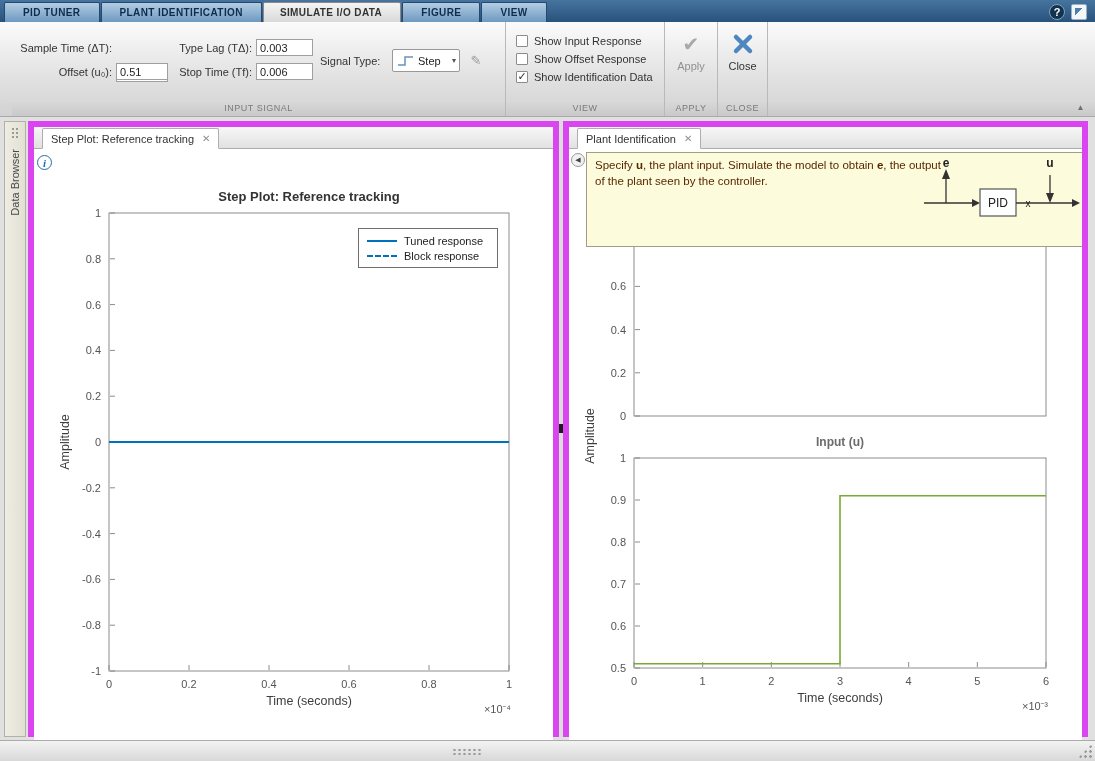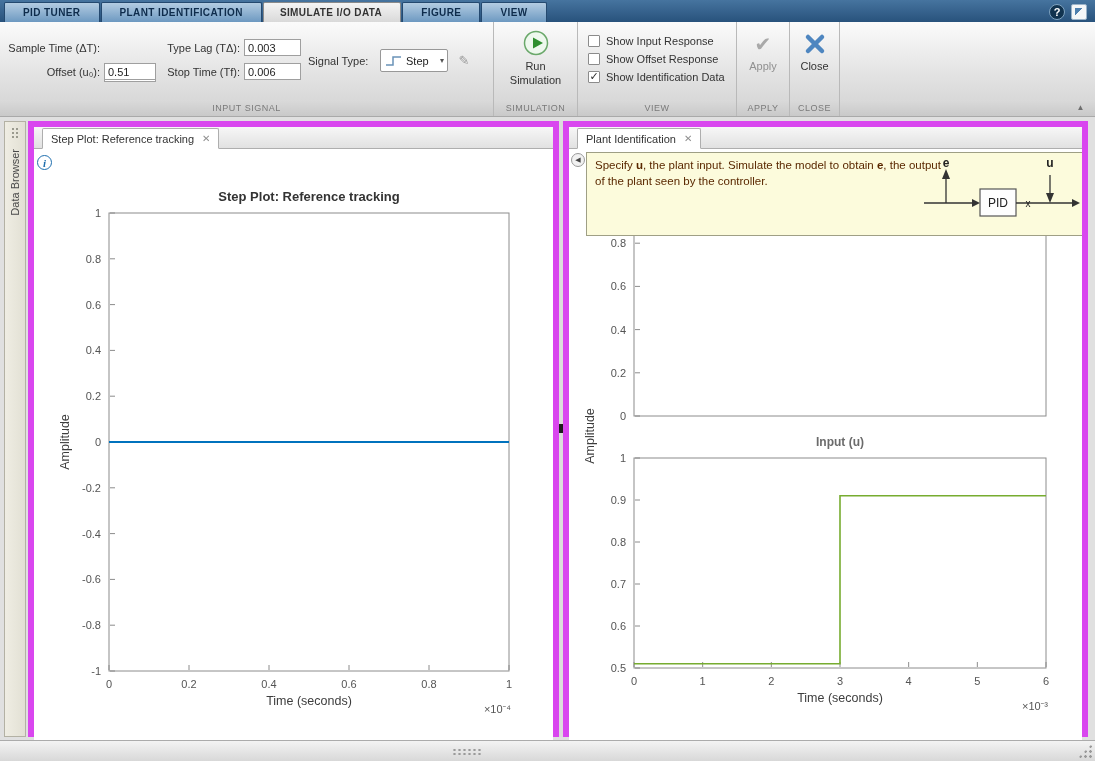--- a/index.html
+++ b/index.html
@@ -19,21 +19,21 @@
   #help-btn { width:16px; height:16px; border-radius:50%; background:#11334f; color:#fff;
     font-size:11px; font-weight:bold; display:flex; align-items:center; justify-content:center;
     border:1px solid #7fa3c0; }
   #doc-btn { width:16px; height:16px; background:#f4f6f8; border:1px solid #9ab2c8; border-radius:2px;
     position:relative; }
   #doc-btn::after { content:""; position:absolute; left:3px; top:3px; width:8px; height:8px;
     background:linear-gradient(135deg,#4d7fae 45%,transparent 46%); }
 
   
   #ribbon { position:absolute; left:0; top:22px; width:1095px; height:95px;
-    background:linear-gradient(#fbfbfb,#e3e3e3 55%,#d2d2d2); border-bottom:1px solid #a9a9a9; display:flex; }
+    background:linear-gradient(#fbfbfb,#e3e3e3 55%,#d2d2d2); border-bottom:1px solid #a9a9a9; display:flex;padding-left:12px; }
   .rgroup { display:flex; flex-direction:column; border-right:1px solid #b9b9b9; }
   .rcontent { flex:1; position:relative; }
   .rband { height:16px; background:linear-gradient(#dadada,#c9c9c9); font-size:9px; color:#7a7a7a;
     text-align:center; line-height:16px; letter-spacing:.5px; position:relative; white-space:nowrap; }
   .flabel { position:absolute; font-size:11px; color:#333; text-align:right; white-space:nowrap; }
   .rinput { position:absolute; height:17px; font-family:inherit; font-size:11px; color:#222;
     border:1px solid #9f9f9f; background:#fff; padding:0 3px; }
   #signal-dropdown { position:absolute; left:380px; top:27px; width:68px; height:23px; background:#fff;
     border:1px solid #989898; border-radius:2px; display:flex; align-items:center; padding:0 3px; gap:3px;
     font-size:11px; color:#222; }
@@ -82,21 +82,21 @@
     font-weight:bold; font-size:11px; display:flex; align-items:center; justify-content:center; z-index:6; }
   #legend { position:absolute; left:324px; top:79px; width:140px; background:#fff;
     border:1px solid #6e6e6e; padding:4px 8px; z-index:3; }
   .lrow { display:flex; align-items:center; height:15px; }
   .lsample { width:30px; border-top:2px solid #0072bd; margin-right:7px; }
   .ltext { font-size:11px; color:#222; white-space:nowrap; }
 
   #panel-collapse { position:absolute; left:2px; top:4px; width:14px; height:14px; border-radius:50%;
     background:#f1f1f1; border:1px solid #9a9a9a; color:#444; font-size:7px;
     display:flex; align-items:center; justify-content:center; z-index:6; }
-  #infobox { position:absolute; left:17px; top:3px; width:505px; height:84px; background:#fcfbdc;
+  #infobox { position:absolute; left:17px; top:3px; width:505px; height:95px; background:#fcfbdc;
     border:1px solid #9f9f85; z-index:5; }
   .itext { position:absolute; left:8px; top:5px; width:348px; font-size:11.5px; line-height:1.38; color:#5a2800; }
   #diagram { position:absolute; right:4px; top:2px; }
 
   #splitter { position:absolute; left:559px; top:4px; width:4px; height:616px; background:#dcdcdc; }
   .split-handle { position:absolute; left:0; top:303px; width:4px; height:9px; background:#1c1c1c; }
 
   
   #statusbar { position:absolute; left:0; top:740px; width:1095px; height:21px;
     background:linear-gradient(#f3f3f3,#d8d8d8); border-top:1px solid #ababab; }
@@ -140,33 +140,20 @@
             <polyline points="2,11 9,11 9,3 17,3" fill="none" stroke="#6a93b8" stroke-width="1.5"></polyline>
           </svg>
           <span>Step</span>
           <span class="arrow">▾</span>
         </div>
         <div id="pencil-btn">✎</div>
       </div>
       <div class="rband">INPUT SIGNAL</div>
     </div>
 
-    <div class="rgroup" style="width:84px">
-      <div class="rcontent">
-        <div class="runbtn">
-          <svg width="26" height="26">
-            <circle cx="13" cy="13" r="11.5" fill="#eef8ee" stroke="#6aa86a" stroke-width="1.5"></circle>
-            <polygon points="10,7.5 10,18.5 20,13" fill="#2f8f2f"></polygon>
-          </svg>
-          <div class="cap">Run</div>
-          <div class="cap">Simulation</div>
-        </div>
-      </div>
-      <div class="rband">SIMULATION</div>
-    </div>
 
     <div class="rgroup" style="width:159px">
       <div class="rcontent">
         <div class="chk" style="top:12px">
           <span class="box"></span>
           <span>Show Input Response</span>
         </div>
         <div class="chk" style="top:30px">
           <span class="box"></span>
           <span>Show Offset Response</span>
@@ -263,20 +250,30 @@
             <line x1="395" y1="521" x2="395" y2="516" stroke="#8c8c8c"></line>
             <text x="395" y="539" text-anchor="middle" class="tick">0.8</text>
             <line x1="475" y1="521" x2="475" y2="516" stroke="#8c8c8c"></line>
             <text x="475" y="539" text-anchor="middle" class="tick">1</text>
             <polyline points="75,293 475,293" fill="none" stroke="#0072bd" stroke-width="2.2" stroke-dasharray="none"></polyline>
             <text x="275" y="52" text-anchor="middle" class="ctitle" fill="#333" font-size="13">Step Plot: Reference tracking</text>
             <text x="275" y="556" text-anchor="middle" class="clabel">Time (seconds)</text>
             <text x="35" y="293" text-anchor="middle" class="clabel" transform="rotate(-90 35 293)">Amplitude</text>
             <text x="477" y="564" text-anchor="end" class="tick">×10⁻⁴</text>
           </svg>
+        <div id="legend">
+          <div class="lrow">
+            <span class="lsample" style="border-top-color: rgb(0, 114, 189); border-top-style: solid;"></span>
+            <span class="ltext">Tuned response</span>
+          </div>
+          <div class="lrow">
+            <span class="lsample" style="border-top-color: rgb(0, 114, 189); border-top-style: dashed;"></span>
+            <span class="ltext">Block response</span>
+          </div>
+        </div>
       </div>
     </div>
 
     <div id="splitter">
       <div class="split-handle"></div>
     </div>
 
     <div class="panel" id="right-panel">
       <div class="doc-tabbar">
         <div class="doc-tab">

